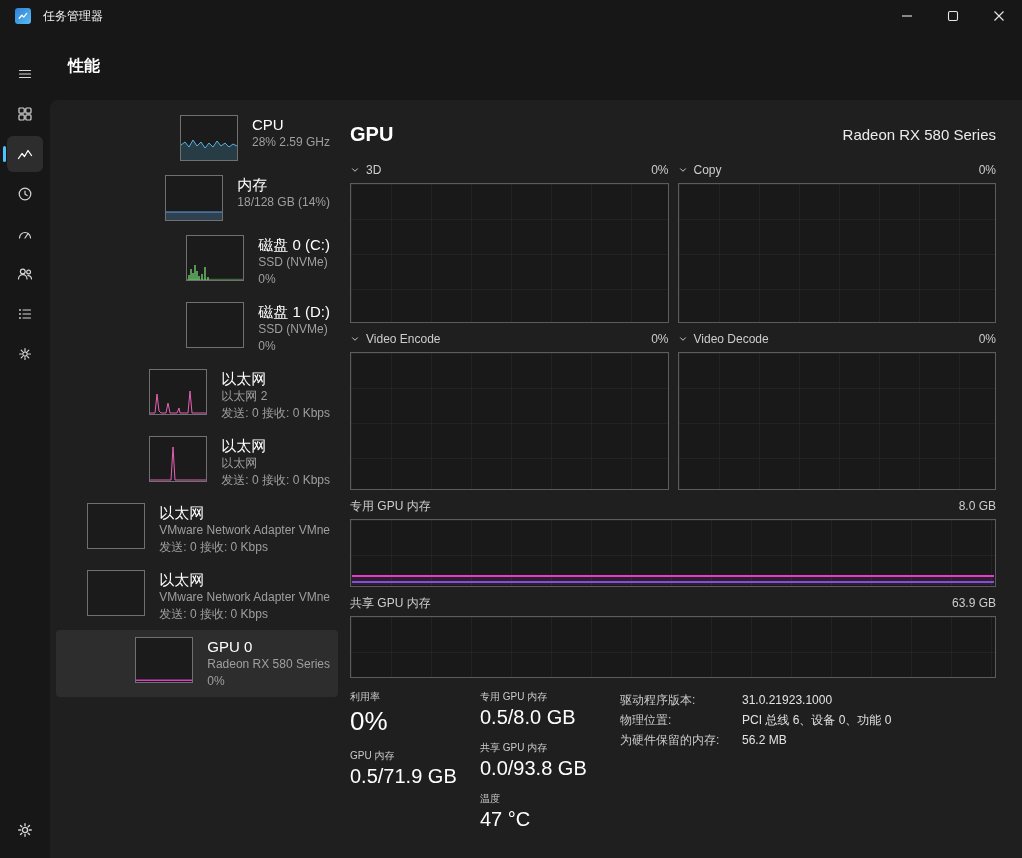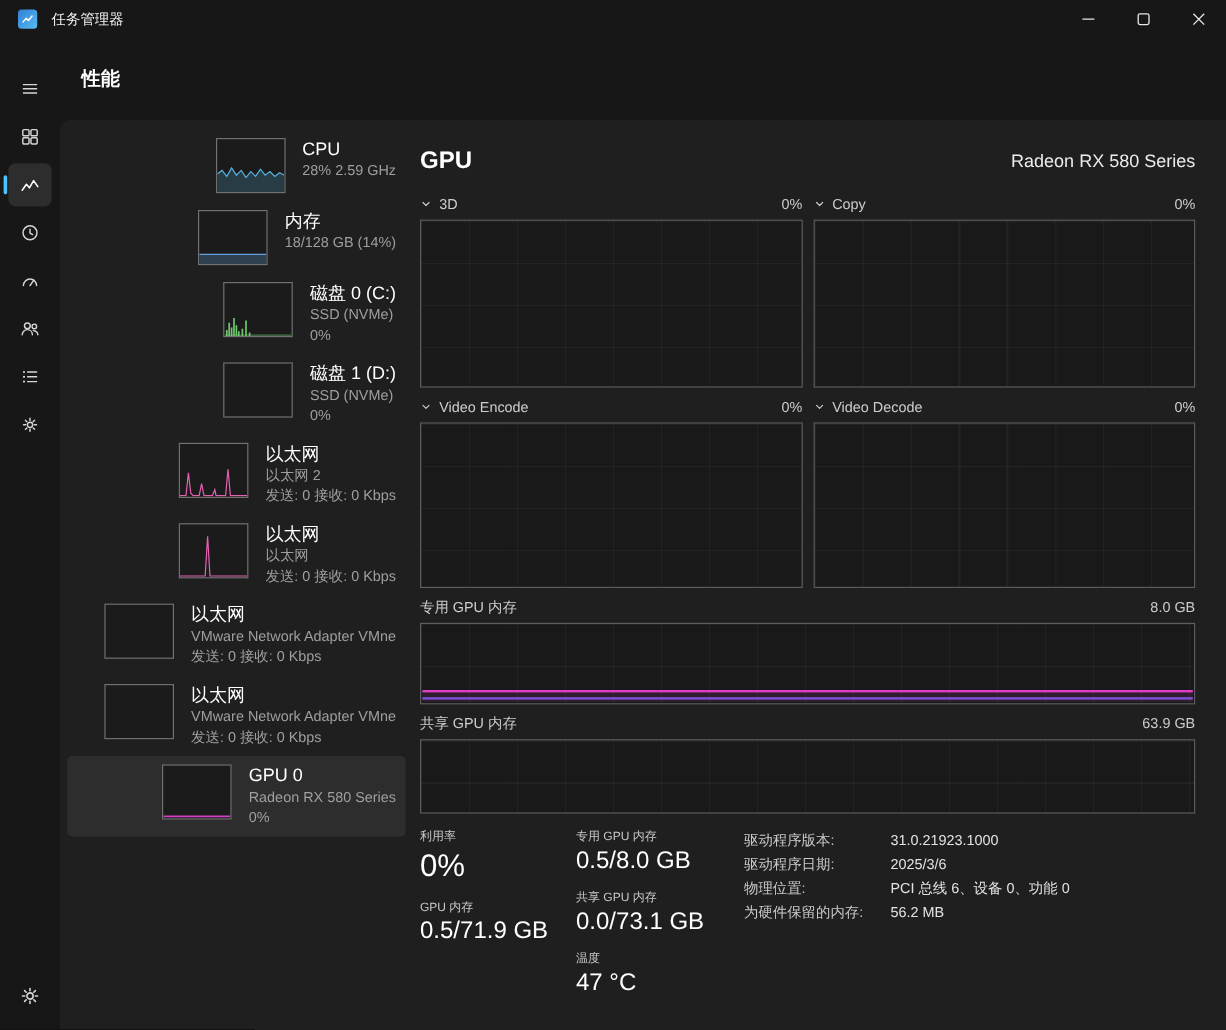--- a/index.html
+++ b/index.html
@@ -377,34 +377,30 @@
         <div class="stat-col1">
           <div class="stat-label">利用率</div>
           <div class="stat-big">0%</div>
           <div class="stat-label">GPU 内存</div>
           <div class="stat-val">0.5/71.9 GB</div>
         </div>
         <div class="stat-col2">
           <div class="stat-label">专用 GPU 内存</div>
           <div class="stat-val">0.5/8.0 GB</div>
           <div class="stat-label">共享 GPU 内存</div>
-          <div class="stat-val">0.0/73.1 GB</div>
+          <div class="stat-val">0.0/93.8 GB</div>
           <div class="stat-label">温度</div>
           <div class="stat-val">47 °C</div>
         </div>
         <div class="details">
           <div class="detail-row">
             <span class="detail-label">驱动程序版本:</span>
             <span class="detail-value">31.0.21923.1000</span>
           </div>
           <div class="detail-row">
-            <span class="detail-label">驱动程序日期:</span>
-            <span class="detail-value">2025/3/6</span>
-          </div>
-          <div class="detail-row">
             <span class="detail-label">物理位置:</span>
             <span class="detail-value">PCI 总线 6、设备 0、功能 0</span>
           </div>
           <div class="detail-row">
             <span class="detail-label">为硬件保留的内存:</span>
             <span class="detail-value">56.2 MB</span>
           </div>
         </div>
       </div>
 

